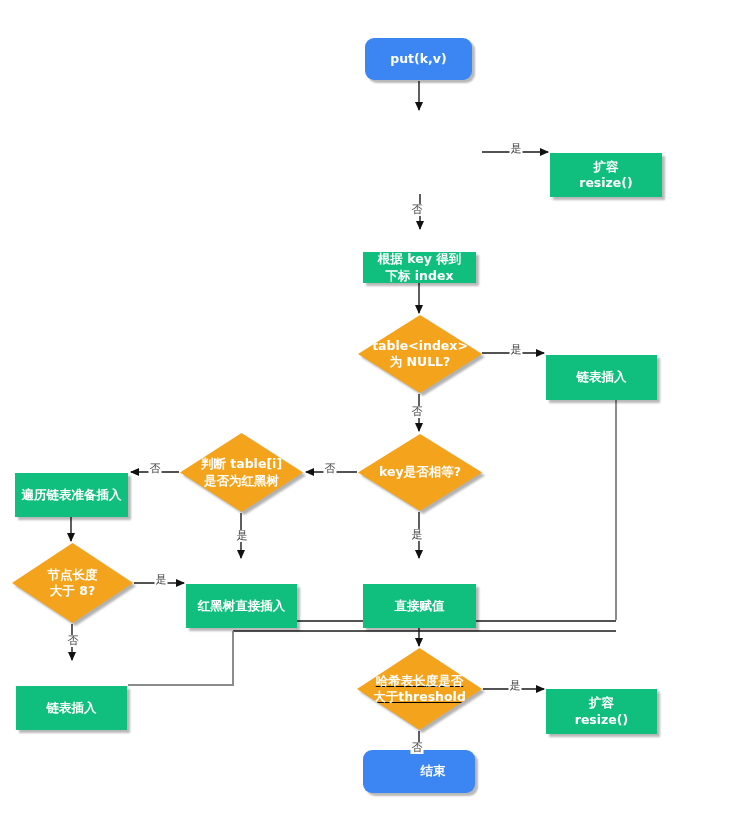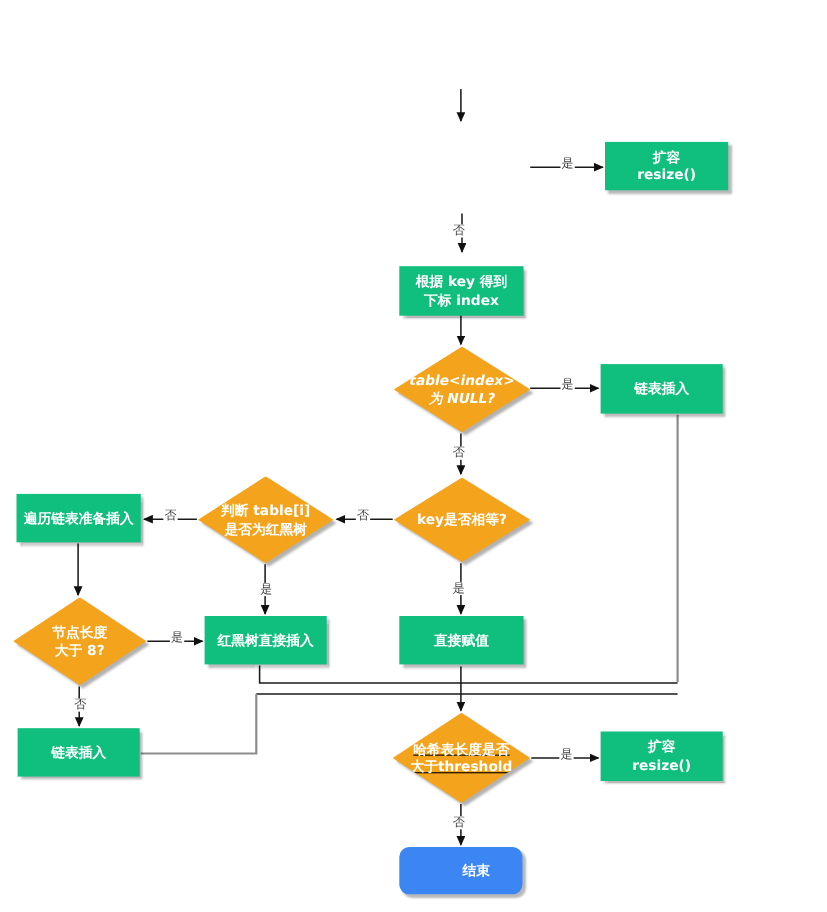--- a/index.html
+++ b/index.html
@@ -6,21 +6,21 @@
   .canvas{
     position:relative;width:752px;height:829px;background:#ffffff;
     font-family:"DejaVu Sans","Liberation Sans",sans-serif;overflow:hidden;
   }
   svg.connectors{position:absolute;left:0;top:0;width:752px;height:829px;}
   .node{
     position:absolute;display:flex;flex-direction:column;align-items:center;justify-content:center;
     color:#ffffff;font-size:12.5px;font-weight:bold;text-align:center;line-height:1.3;
     box-sizing:border-box;
   }
-  .process{background:var(--process,#10BE7D);box-shadow:3px 3px 2px rgba(0,0,0,0.28);}
+  .process{background:var(--process,#10BE7D);box-shadow:3px 3px 2px rgba(0,0,0,0.28);margin-top:24px;}
   .terminal{background:var(--terminal,#3C86F4);border-radius:9px;box-shadow:3px 3px 2px rgba(0,0,0,0.28);}
   .decision-wrap{position:absolute;filter:drop-shadow(3px 3px 1px rgba(0,0,0,0.30));}
   .decision{
     width:100%;height:100%;background:var(--decision,#F3A31C);
     clip-path:polygon(50% 0,100% 50%,50% 100%,0 50%);
     display:flex;flex-direction:column;align-items:center;justify-content:center;
     color:#ffffff;font-size:12.5px;font-weight:bold;text-align:center;line-height:1.3;
   }
   .edge-label{
     position:absolute;transform:translate(-50%,-50%);background:#ffffff;
@@ -59,33 +59,36 @@
     </g>
     <g stroke="#8c8c8c" stroke-width="2" fill="none">
       <path d="M616,377 L616,620"></path>
       <path d="M128,685 L233,685 L233,631"></path>
     </g>
     <g stroke="#1a1a1a" stroke-width="1.4" fill="none">
       <path d="M419,606 L419,646" marker-end="url(#arrow)"></path>
     </g>
   </svg>
 
+  <div class="node terminal" style="left:365px;top:38px;width:107px;height:42px;">
+    <span>put(k,v)</span>
+  </div>
 
 
   <div class="node process" style="left:550px;top:129px;width:112px;height:44px;">
     <span>扩容</span>
     <span>resize()</span>
   </div>
 
-  <div class="node process" style="left:363px;top:242px;width:113px;height:45px;">
+  <div class="node process" style="left:363px;top:228px;width:113px;height:31px;">
     <span>根据 key 得到</span>
     <span>下标 index</span>
   </div>
 
-  <div class="decision-wrap" style="left:358px;top:315px;width:124px;height:78px;font-style:italic;">
+  <div class="decision-wrap" style="left:358px;top:315px;width:124px;height:78px;">
     <div class="decision">
       <span>table&lt;index&gt;</span>
       <span>为 NULL?</span>
     </div>
   </div>
 
   <div class="node process" style="left:546px;top:331px;width:111px;height:45px;">
     <span>链表插入</span>
   </div>
 
@@ -130,21 +133,21 @@
       <span>哈希表长度是否</span>
       <span>大于threshold</span>
     </div>
   </div>
 
   <div class="node process" style="left:546px;top:665px;width:111px;height:45px;">
     <span>扩容</span>
     <span>resize()</span>
   </div>
 
-  <div class="node terminal" style="left:363px;top:770px;width:112px;height:43px;padding-left:28px;">
+  <div class="node terminal" style="left:363px;top:750px;width:112px;height:43px;padding-left:28px;">
     <span>结束</span>
   </div>
 
   <span class="edge-label" style="left:516px;top:149px;">是</span>
   <span class="edge-label" style="left:417px;top:210px;">否</span>
   <span class="edge-label" style="left:516px;top:350px;">是</span>
   <span class="edge-label" style="left:417px;top:412px;">否</span>
   <span class="edge-label" style="left:330px;top:469px;">否</span>
   <span class="edge-label" style="left:155px;top:469px;">否</span>
   <span class="edge-label" style="left:242px;top:536px;">是</span>

